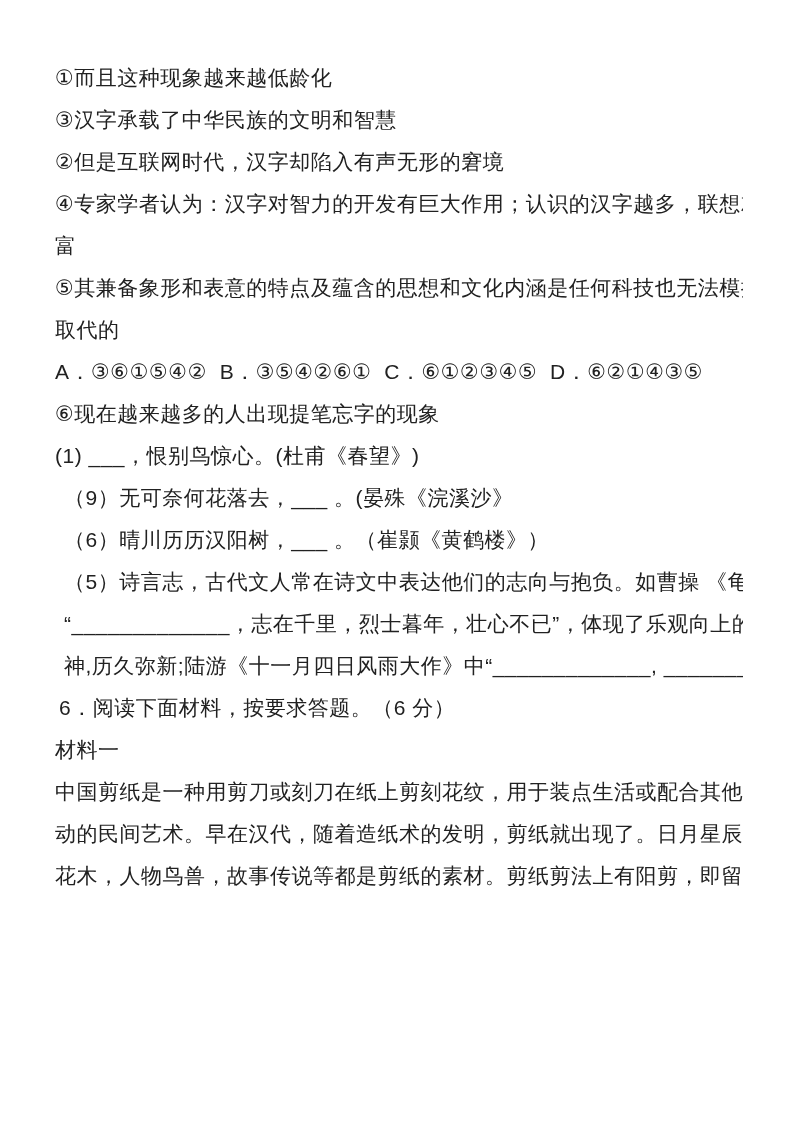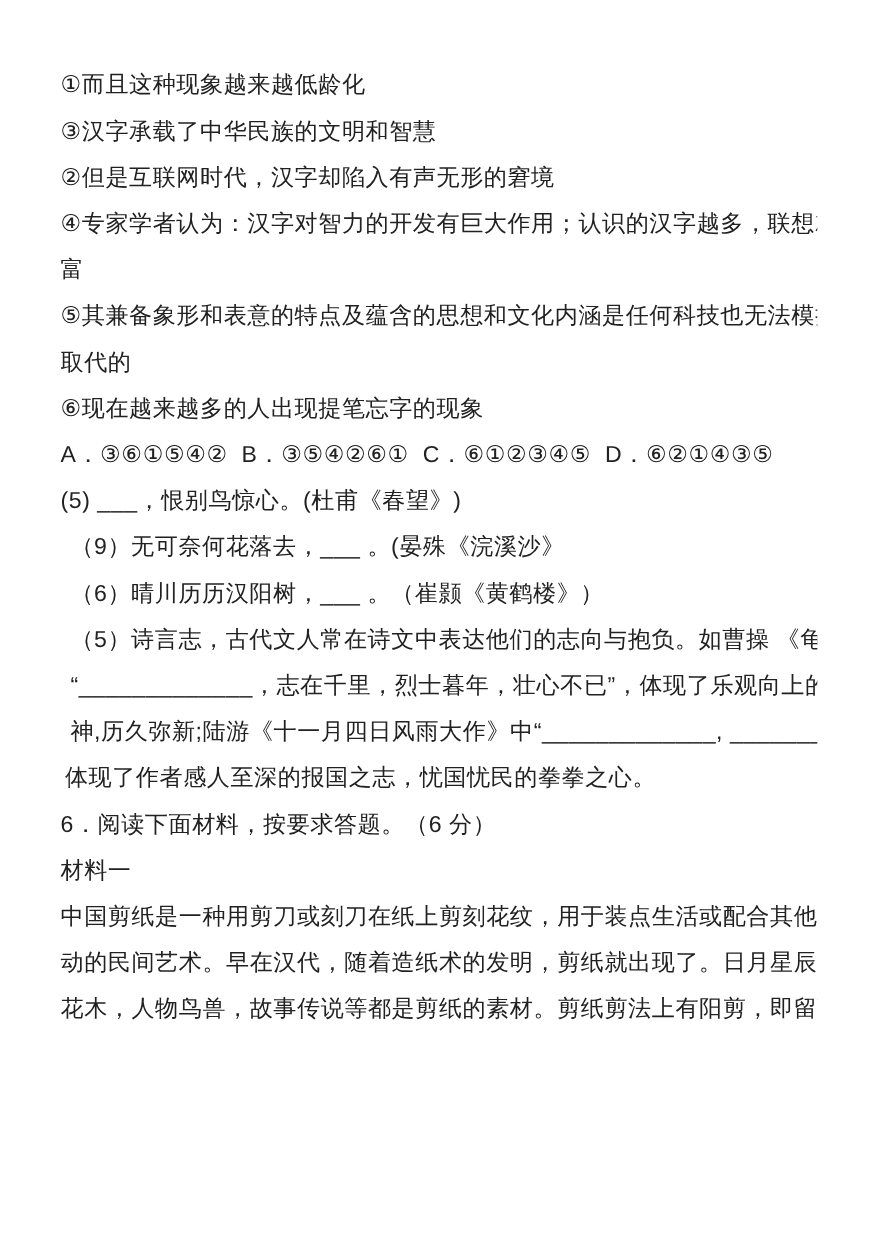--- a/index.html
+++ b/index.html
@@ -45,27 +45,26 @@
 <body>
 
 <main class="page">
   <div class="line">①而且这种现象越来越低龄化</div>
   <div class="line">③汉字承载了中华民族的文明和智慧</div>
   <div class="line">②但是互联网时代，汉字却陷入有声无形的窘境</div>
   <div class="line">④专家学者认为：汉字对智力的开发有巨大作用；认识的汉字越多，联想就越丰</div>
   <div class="line">富</div>
   <div class="line">⑤其兼备象形和表意的特点及蕴含的思想和文化内涵是任何科技也无法模拟和</div>
   <div class="line">取代的</div>
+  <div class="line">A．③⑥①⑤④②  B．③⑤④②⑥①  C．⑥①②③④⑤  D．⑥②①④③⑤</div>
   <div class="line">⑥现在越来越多的人出现提笔忘字的现象</div>
-  <div class="line">A．③⑥①⑤④②  B．③⑤④②⑥①  C．⑥①②③④⑤  D．⑥②①④③⑤</div>
-  <div class="line">(5) ___，恨别鸟惊心。(杜甫《春望》)</div>
+  <div class="line">(1) ___，恨别鸟惊心。(杜甫《春望》)</div>
   <div class="line">（9）无可奈何花落去，___ 。(晏殊《浣溪沙》</div>
   <div class="line">（6）晴川历历汉阳树，___ 。（崔颢《黄鹤楼》）</div>
   <div class="line">（5）诗言志，古代文人常在诗文中表达他们的志向与抱负。如曹操 《龟虽寿》</div>
   <div class="line">“_____________，志在千里，烈士暮年，壮心不已”，体现了乐观向上的精</div>
   <div class="line">神,历久弥新;陆游《十一月四日风雨大作》中“_____________, _____________”</div>
-  <div class="line">体现了作者感人至深的报国之志，忧国忧民的拳拳之心。</div>
   <div class="line">6．阅读下面材料，按要求答题。（6 分）</div>
   <div class="line">材料一</div>
   <div class="line">中国剪纸是一种用剪刀或刻刀在纸上剪刻花纹，用于装点生活或配合其他民俗活</div>
   <div class="line">动的民间艺术。早在汉代，随着造纸术的发明，剪纸就出现了。日月星辰，山水</div>
   <div class="line">花木，人物鸟兽，故事传说等都是剪纸的素材。剪纸剪法上有阳剪，即留下勾画</div>
 </main>
 
 </body></html>

